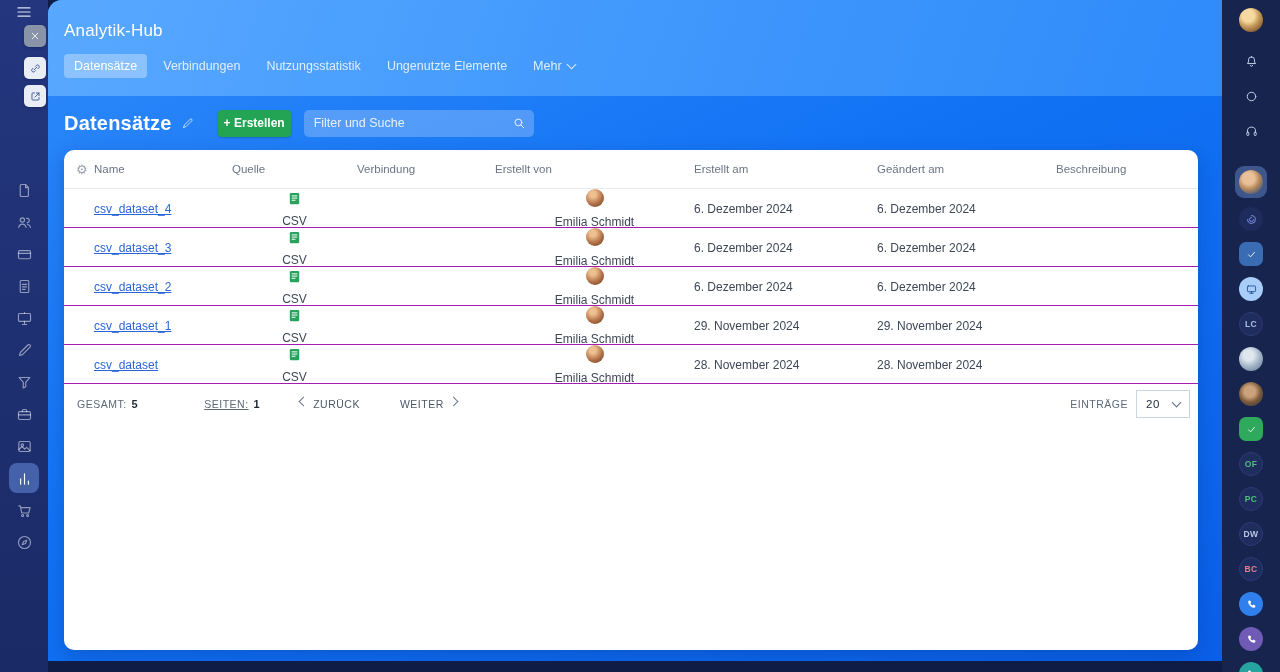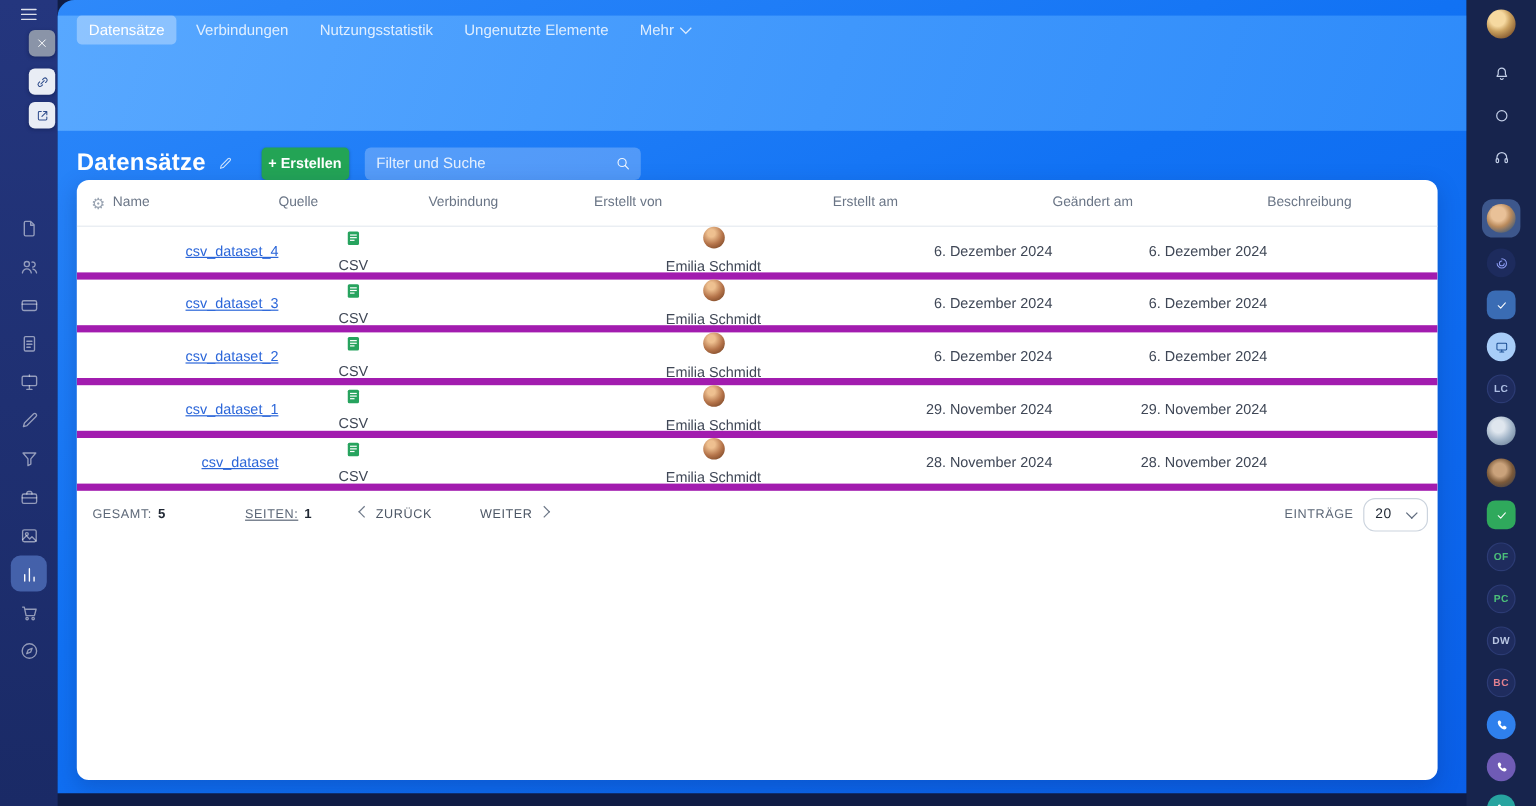--- a/index.html
+++ b/index.html
@@ -39,36 +39,36 @@
   .search input{flex:1;height:100%;background:transparent;border:none;outline:none;color:#fff;font-size:12.5px;padding:0 30px 0 10px;font-family:inherit;}
   .search input::placeholder{color:rgba(255,255,255,.85);}
   .search-ic{position:absolute;right:8px;color:rgba(255,255,255,.92);display:flex;}
   
   .card{position:absolute;left:16px;right:24px;top:150px;bottom:11px;background:#fff;border-radius:10px;box-shadow:0 6px 18px rgba(8,40,110,.25);overflow:hidden;}
   .thead,.trow{display:grid;grid-template-columns:30px 138px 125px 138px 199px 183px 179px 1fr;align-items:center;height:38px;}
   .thead{border-bottom:1px solid #e5eaf0;color:#6a7586;font-size:11.5px;}
   .gearcol{padding-left:12px;display:flex;}
   .gear{color:#9aa4b2;font-size:13px;cursor:pointer;line-height:1;}
   .gear::before{content:"⚙";}
-  .trow{border-bottom:6px solid #a21caf;font-size:12px;color:#3f4756;text-align:right;}
+  .trow{border-bottom:1px solid #a21caf;font-size:12px;color:#3f4756;}
   .dslink{color:#2b66d9;font-size:12px;text-decoration:underline;cursor:pointer;}
   .srccol,.bycol{display:flex;align-items:center;gap:8px;flex-direction:column;}
   .csv-ic{display:flex;}
   .row-avatar{width:18px;height:18px;border-radius:50%;flex:none;
     background:radial-gradient(circle at 38% 30%,#eec090 18%,#b5744a 55%,#6e3d1f 95%);}
   
   .pgbar{display:flex;align-items:center;height:40px;font-size:10.5px;letter-spacing:.5px;color:#5d6878;}
   .pg-label{margin-left:13px;}
   .pg-value{margin-left:5px;font-size:11px;font-weight:700;color:#1f2733;}
   .g2{margin-left:66px;text-decoration:underline;}
   .pg-nav{margin-left:40px;display:flex;align-items:flex-start;gap:6px;cursor:pointer;color:#4d5766;}
   .chev-l{width:6px;height:6px;border-left:1.6px solid #6d7888;border-bottom:1.6px solid #6d7888;transform:rotate(45deg);}
   .chev-r{width:6px;height:6px;border-right:1.6px solid #6d7888;border-top:1.6px solid #6d7888;transform:rotate(45deg);}
   .spacer{flex:1;}
-  .entries{margin-left:8px;margin-right:8px;width:54px;height:28px;border:1px solid #ccd4de;border-radius:10px;display:flex;align-items:center;justify-content:space-between;padding:12px 9px;font-size:11.5px;color:#1f2733;cursor:pointer;background:#fff;box-sizing:border-box;}
+  .entries{margin-left:8px;margin-right:8px;width:54px;height:28px;border:1px solid #ccd4de;border-radius:0;display:flex;align-items:center;justify-content:space-between;padding:12px 9px;font-size:11.5px;color:#1f2733;cursor:pointer;background:#fff;box-sizing:border-box;}
   .chev-d{width:6px;height:6px;border-right:1.5px solid #5f6b7d;border-bottom:1.5px solid #5f6b7d;transform:rotate(45deg);margin-top:-3px;}
   
   .right-rail{position:absolute;right:0;top:0;bottom:0;width:58px;background:#17244d;z-index:2;
     display:flex;flex-direction:column;align-items:center;padding-top:8px;overflow:hidden;box-sizing:border-box;}
   .right-rail>*:nth-child(2){margin-top:6px;}
   .right-rail>*:nth-child(5){margin-top:12px;}
   .rr-item{width:24px;height:24px;flex:none;margin-bottom:11px;border-radius:50%;display:flex;align-items:center;justify-content:center;font-size:8.5px;font-weight:700;letter-spacing:.4px;cursor:pointer;}
   .rr-icon{color:#c3cfe8;}
   .rr-sq{border-radius:7px;}
   .rr-init{background:#1f2c5e;border:1px solid #2c3b74;box-sizing:border-box;}
@@ -198,20 +198,21 @@
       </svg>
     </div>
   <div class="edge-btn edge-light edge-ext">
       <svg width="13" height="13" viewBox="0 0 24 24" fill="none" stroke="currentColor" stroke-width="1.6" stroke-linecap="round" stroke-linejoin="round">
         <path d="M13.5 5.5h5v5M18.5 5.5l-7.5 7.5M10 5.5H7A1.5 1.5 0 0 0 5.5 7v10A1.5 1.5 0 0 0 7 18.5h10a1.5 1.5 0 0 0 1.5-1.5v-3"></path>
       </svg>
     </div>
 
   <main class="panel">
     <div class="panel-header">
+      <h1>Analytik-Hub</h1>
       <nav class="tabs">
           <div class="tab active">
             <span>Datensätze</span>
           </div>
           <div class="tab">
             <span>Verbindungen</span>
           </div>
           <div class="tab">
             <span>Nutzungsstatistik</span>
           </div>

